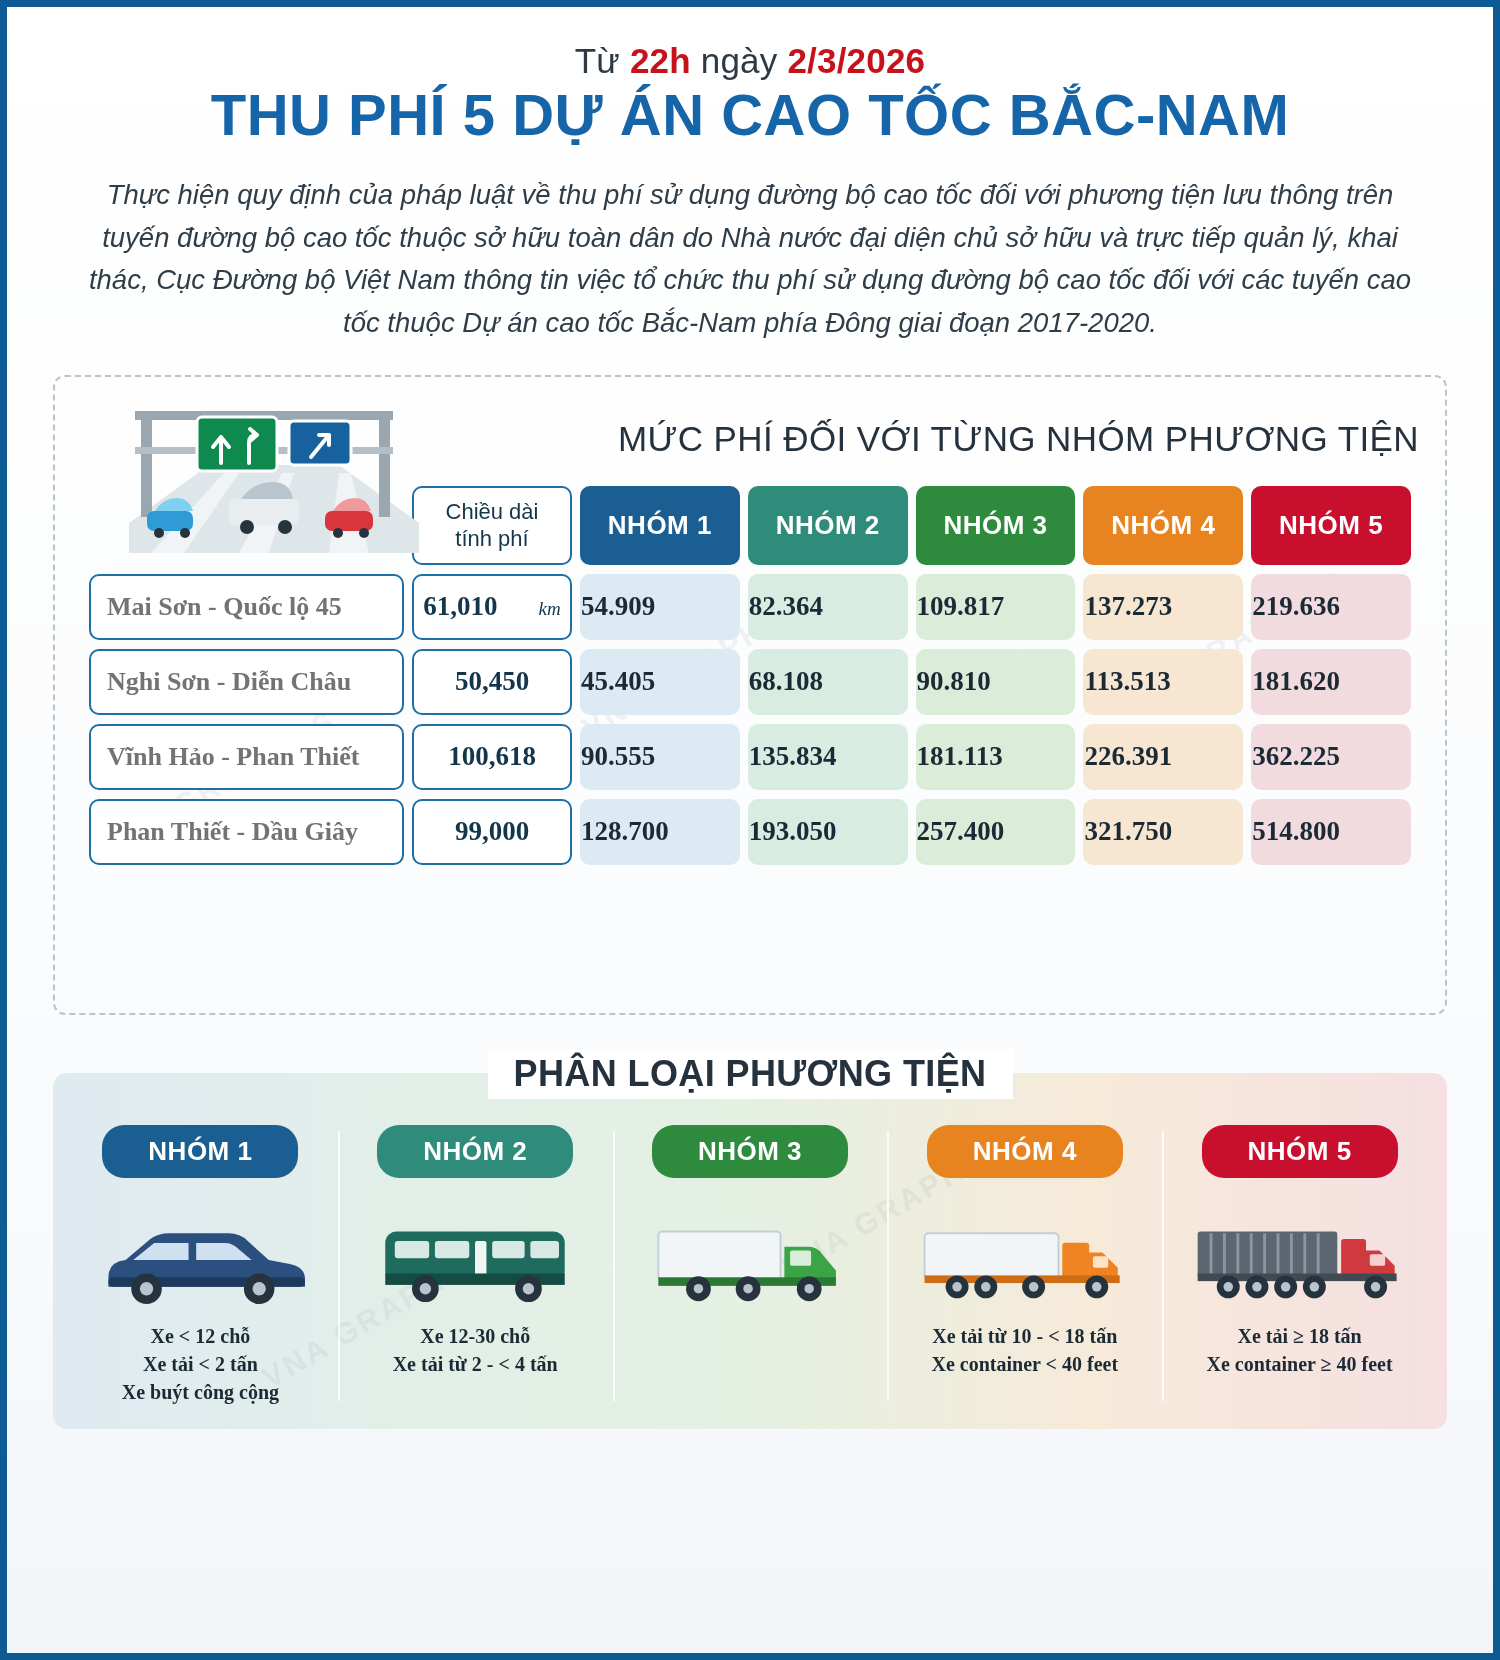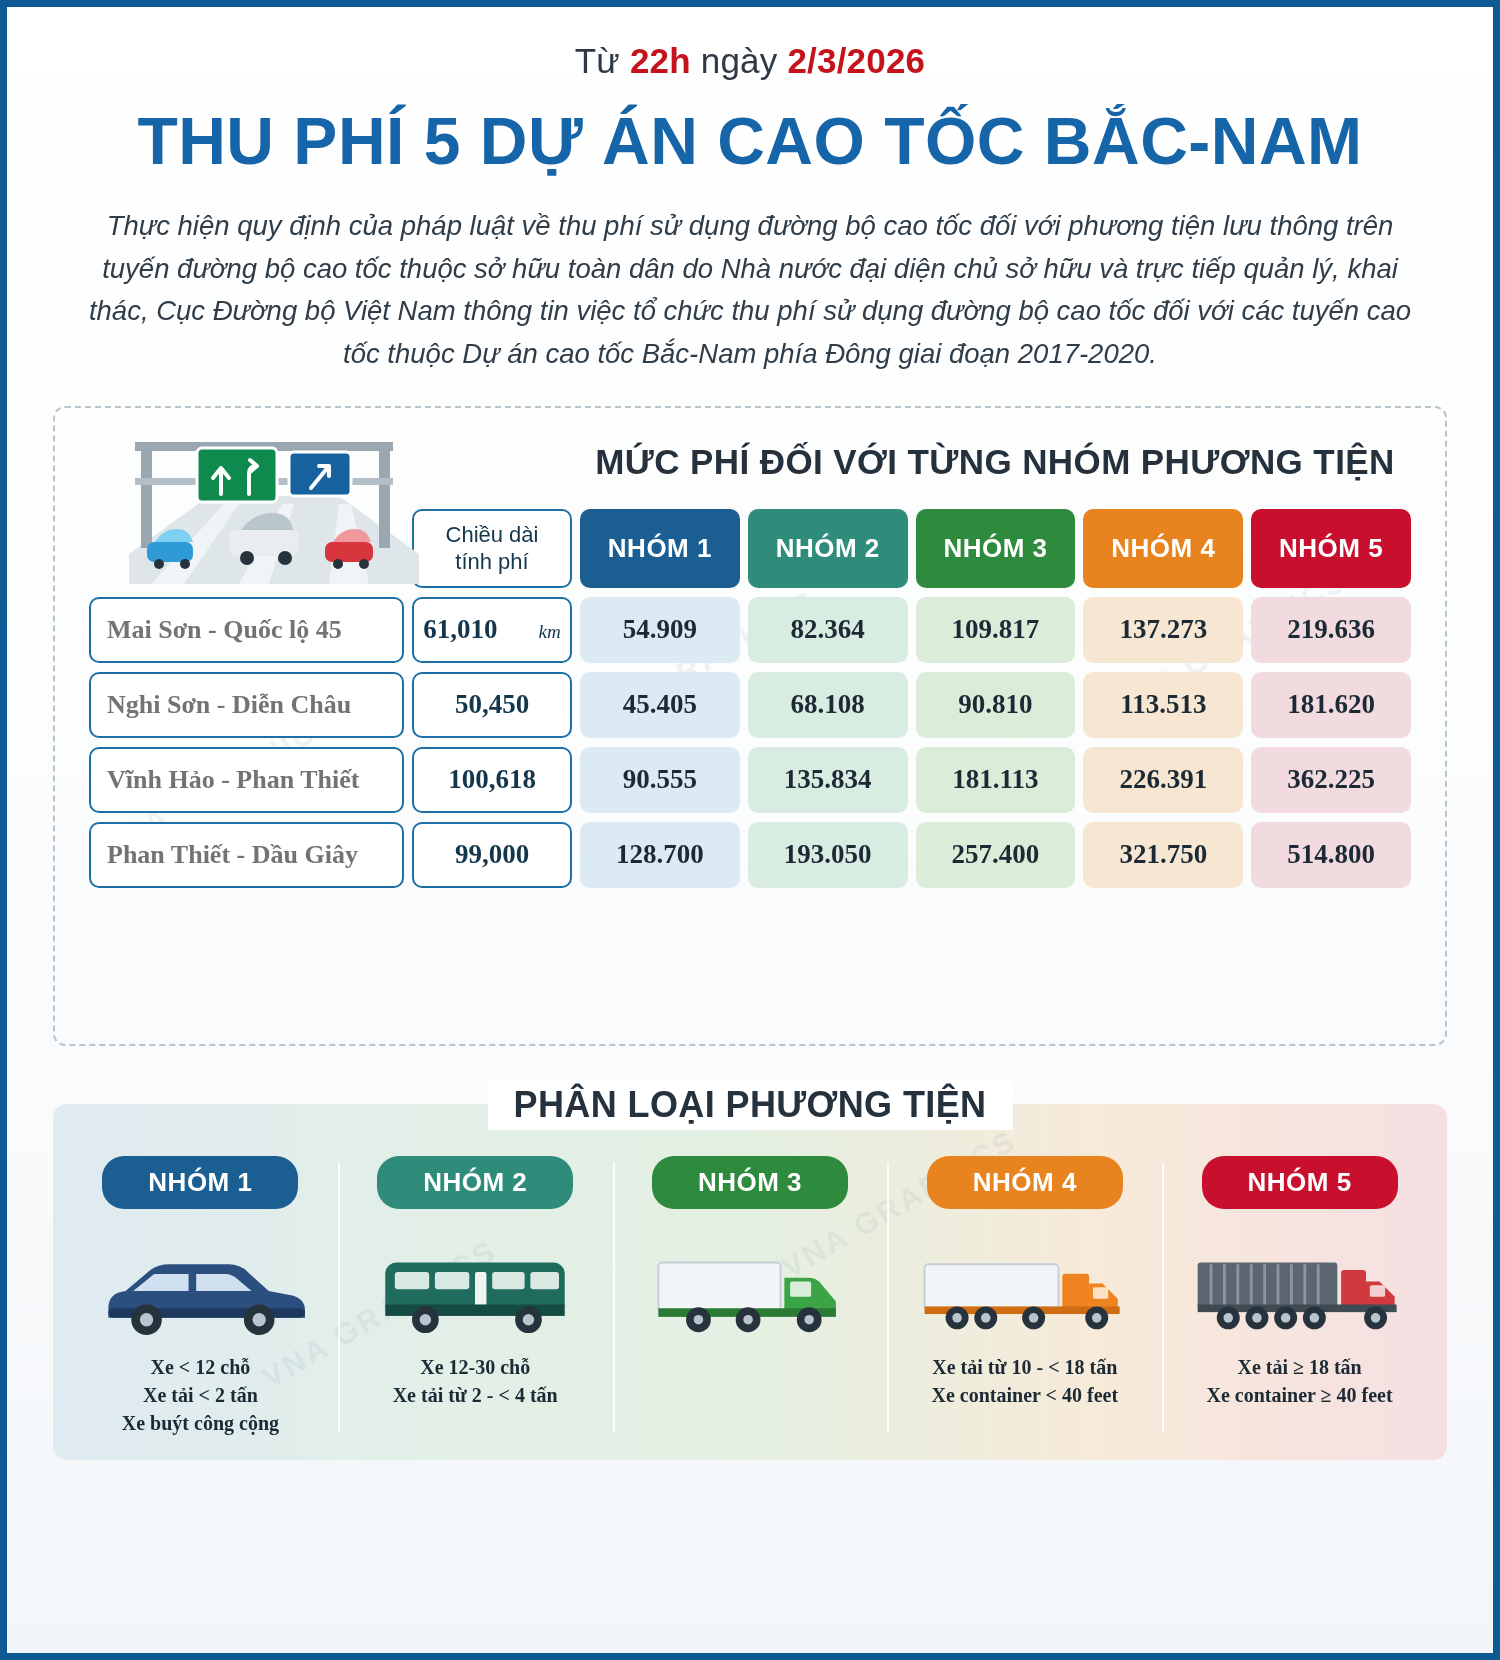--- a/index.html
+++ b/index.html
@@ -26,25 +26,24 @@
   .kicker {
     text-align: center;
     font-size: 35px;
     color: #2d3a45;
     letter-spacing: .2px;
     margin-top: 8px;
   }
   .kicker .red { color: #c6121b; font-weight: bold; }
   .title {
     text-align: center;
-    font-size: 66px;
+    font-size: 58px;
     font-weight: bold;
     color: #1565a8;
     letter-spacing: .5px;
-    margin-top: 22px;
   }
   .lead {
     margin: 26px auto 0 auto;
     width: 1330px;
     text-align: center;
     font-style: italic;
     font-size: 27.5px;
     line-height: 1.55;
     color: #2f3d49;
   }
@@ -56,25 +55,26 @@
     border: 2px dashed #b9c4cd;
     border-radius: 12px;
     padding: 22px 26px 26px 26px;
     min-height: 640px;
   }
   .fee-head {
     text-align: center;
     margin-left: 490px;
   }
   .fee-head h2 {
-    margin: 12px 0 0 0;
+    margin: 20px 0 0 0;
     font-size: 35px;
-    font-weight: bold;
+    font-weight: normal;
     color: #25323d;
     letter-spacing: .4px;
+    text-align: right;
   }
   .fee-head .unit {
     margin-top: 6px;
     font-style: italic;
     font-size: 26px;
     color: #c6121b;
   }
 
   
   .illus {
@@ -141,21 +141,21 @@
     text-align: center;
     font-size: 27px;
     font-weight: bold;
     color: #14364d;
     height: 66px;
     font-family: "Liberation Serif", serif;
   }
   td.len .km { font-size: 19px; font-style: italic; font-weight: normal; padding-left: 41px; }
   td.val {
     border-radius: 10px;
-    text-align: center;
+    text-align: left;
     font-size: 27px;
     font-weight: bold;
     color: #1b2a35;
     height: 66px;
     font-family: "Liberation Serif", serif;
   }
   .v1 { background: #dceaf3; }
   .v2 { background: #d9ece2; }
   .v3 { background: #dbecd9; }
   .v4 { background: #f7e7d2; }

